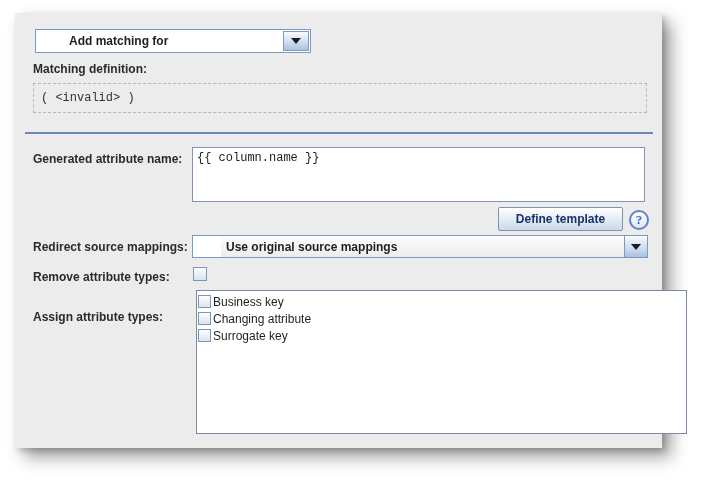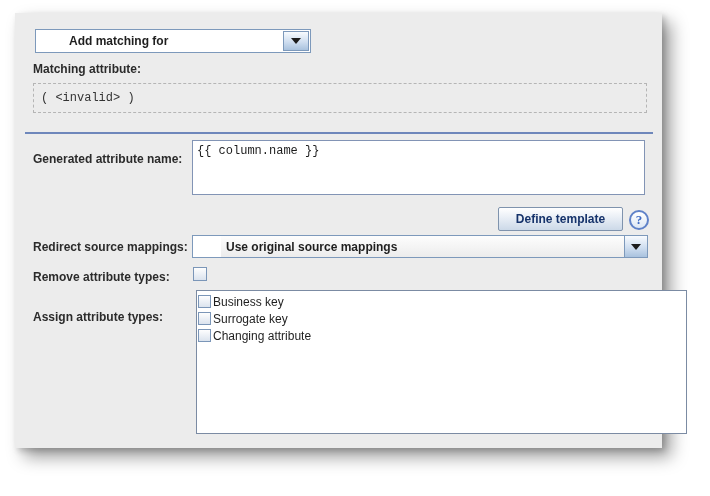--- a/index.html
+++ b/index.html
@@ -75,29 +75,29 @@
 
 <div class="panel">
 
   <div class="combo combo1" style="left:20px;top:16px;width:276px;height:24px;">
     <span class="field">Add matching for</span>
     <span class="arrowbtn">
       <i class="tri"></i>
     </span>
   </div>
 
-  <div class="lbl" style="left:18px;top:49px;">Matching attribute:</div>
+  <div class="lbl" style="left:18px;top:49px;">Matching definition:</div>
   <div class="dashed" style="left:18px;top:70px;width:614px;height:30px;">
     <span class="mono" style="color:#333;">( &lt;invalid&gt; )</span>
   </div>
 
   <div class="sep" style="left:10px;top:119px;width:628px;"></div>
 
   <div class="lbl right" style="top:139px;">Generated attribute name:</div>
-  <div class="textarea" style="left:177px;top:127px;width:453px;height:55px;">
+  <div class="textarea" style="left:177px;top:134px;width:453px;height:55px;">
     <span class="mono">{{ column.name }}</span>
   </div>
 
   <div class="btn" style="left:483px;top:194px;width:125px;height:24px;">Define template</div>
   <div class="help" style="left:614px;top:197px;">?</div>
 
   <div class="lbl right" style="top:227px;">Redirect source mappings:</div>
   <div class="combo" style="left:177px;top:222px;width:456px;height:23px;">
     <span class="field">Use original source mappings</span>
     <span class="arrowbtn">
@@ -109,21 +109,21 @@
   <div class="checkbox abs" style="left:178px;top:254px;"></div>
 
   <div class="lbl right" style="top:297px;">Assign attribute types:</div>
   <div class="list" style="left:181px;top:277px;width:491px;height:144px;">
     <div class="item">
       <span class="checkbox"></span>
       <span class="ilabel">Business key</span>
     </div>
     <div class="item">
       <span class="checkbox"></span>
-      <span class="ilabel">Surrogate key</span>
+      <span class="ilabel">Changing attribute</span>
     </div>
     <div class="item">
       <span class="checkbox"></span>
-      <span class="ilabel">Changing attribute</span>
+      <span class="ilabel">Surrogate key</span>
     </div>
   </div>
 
 </div>
 
 </body></html>

